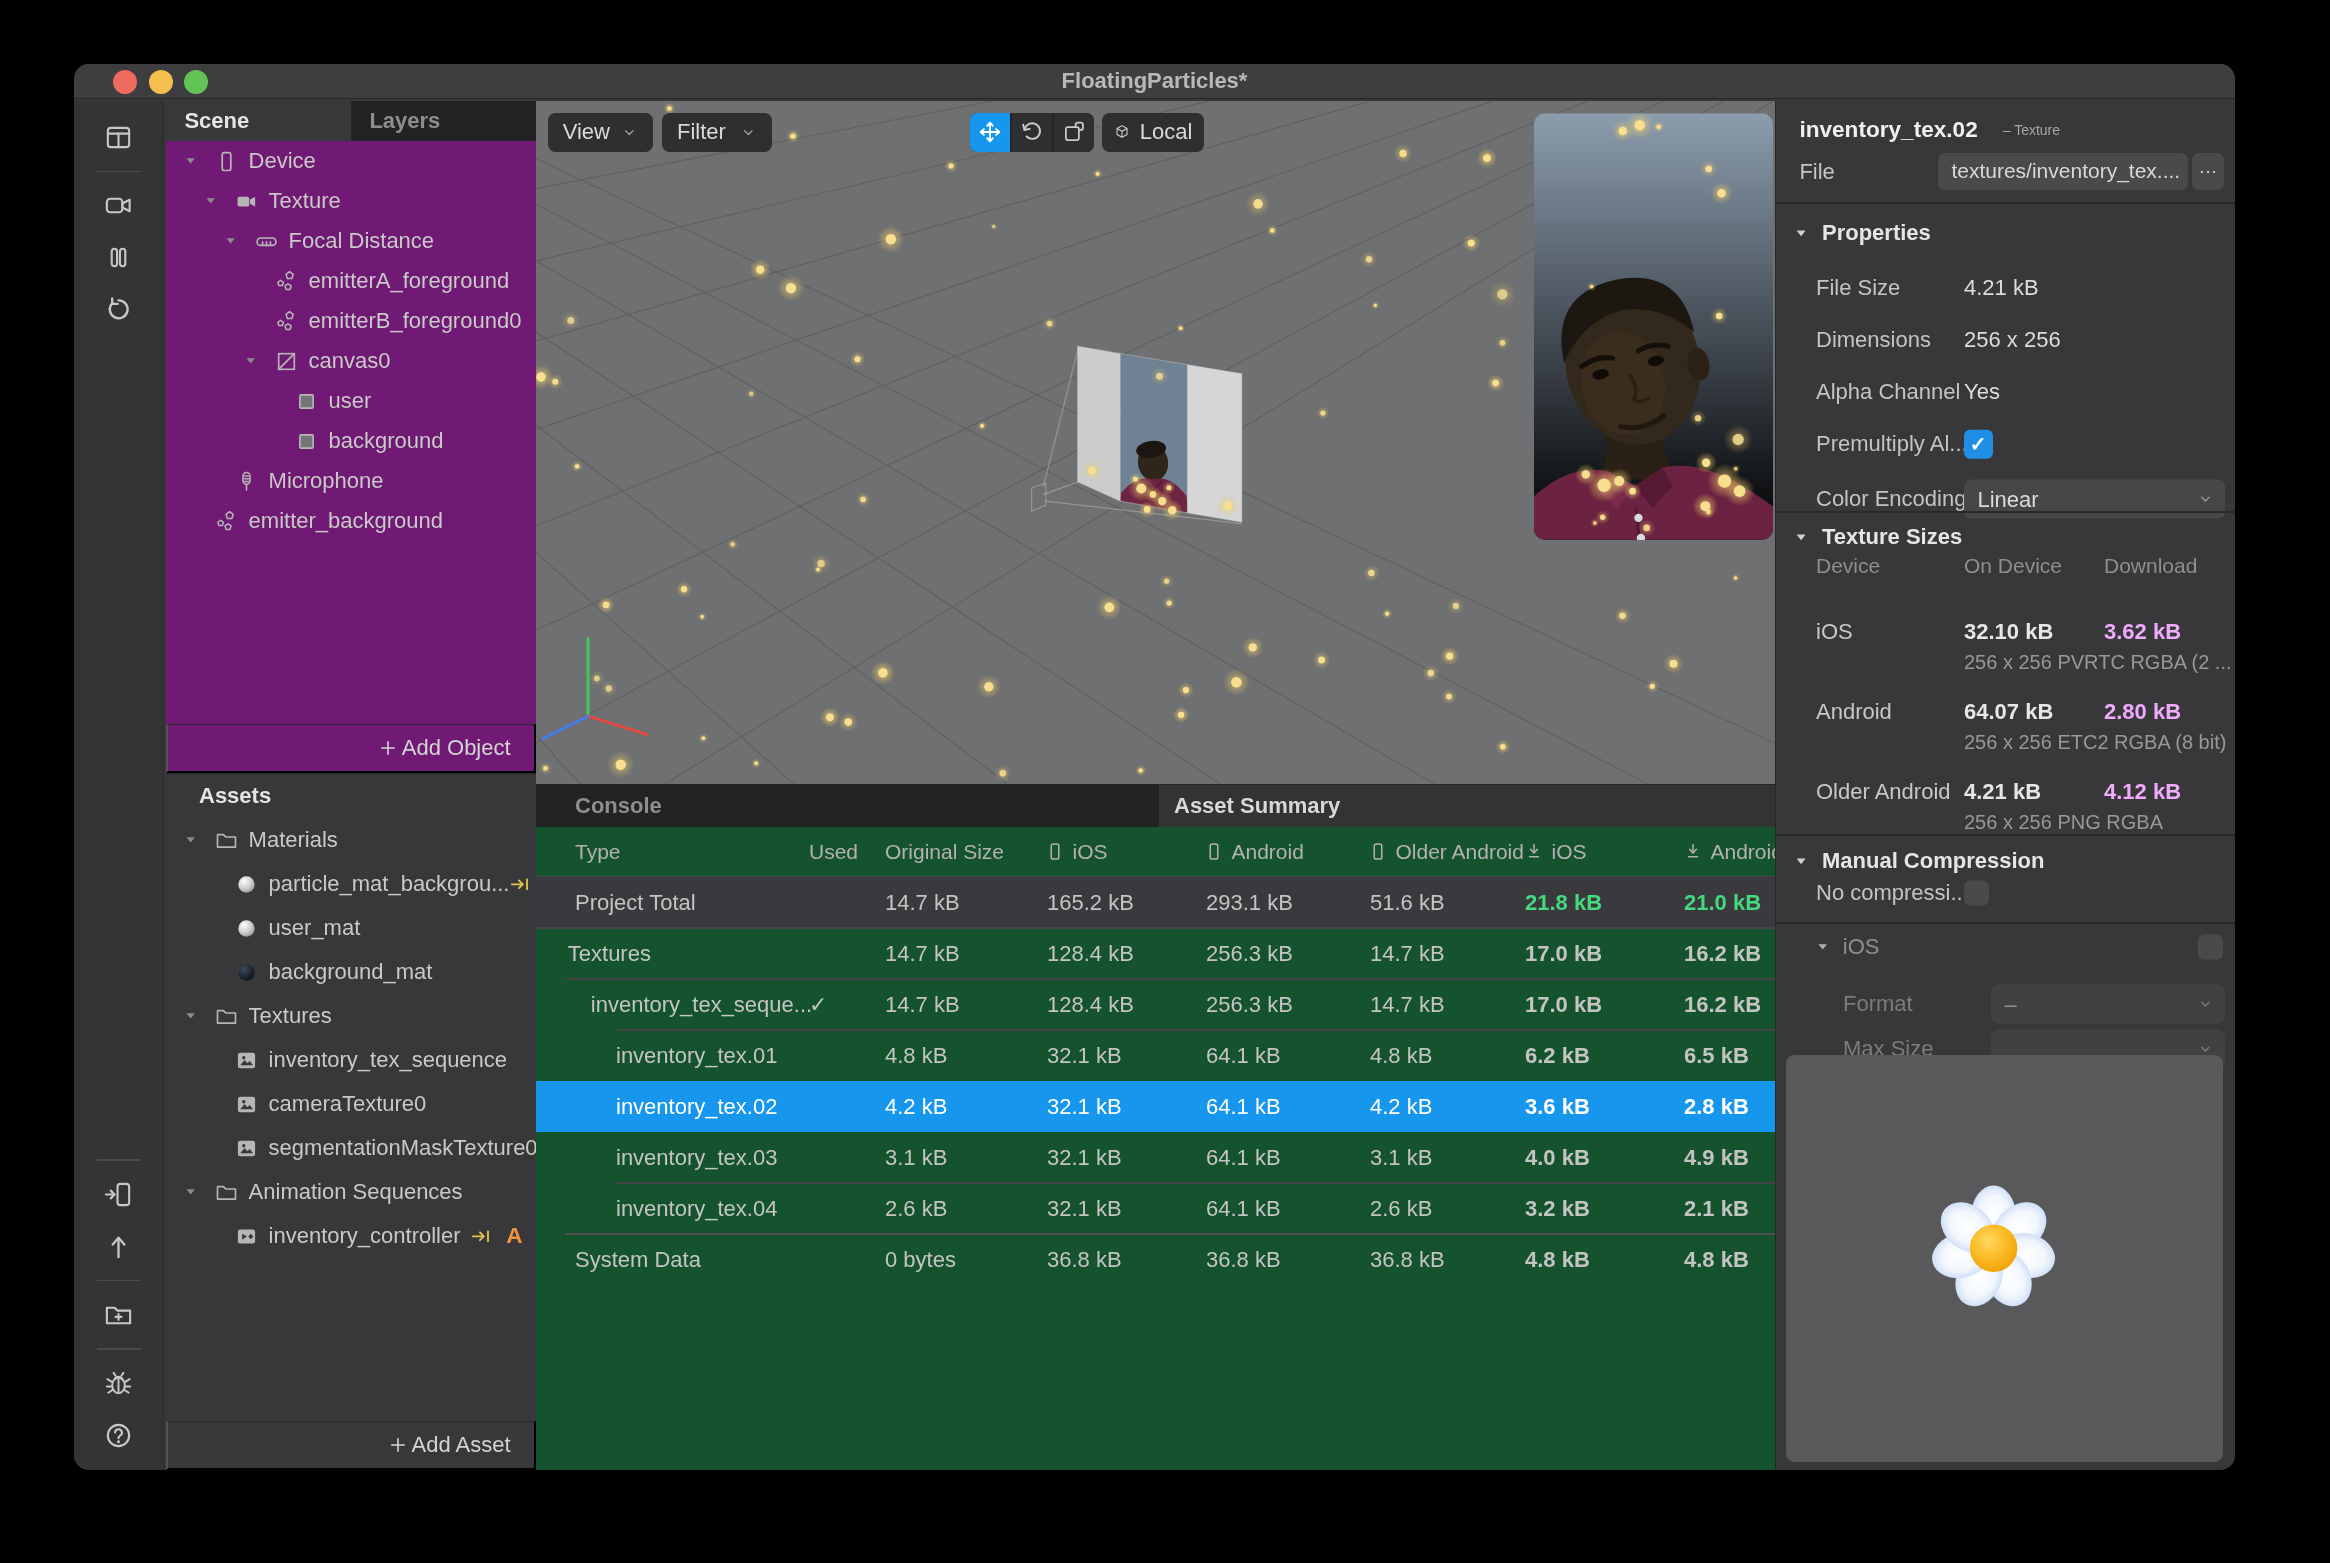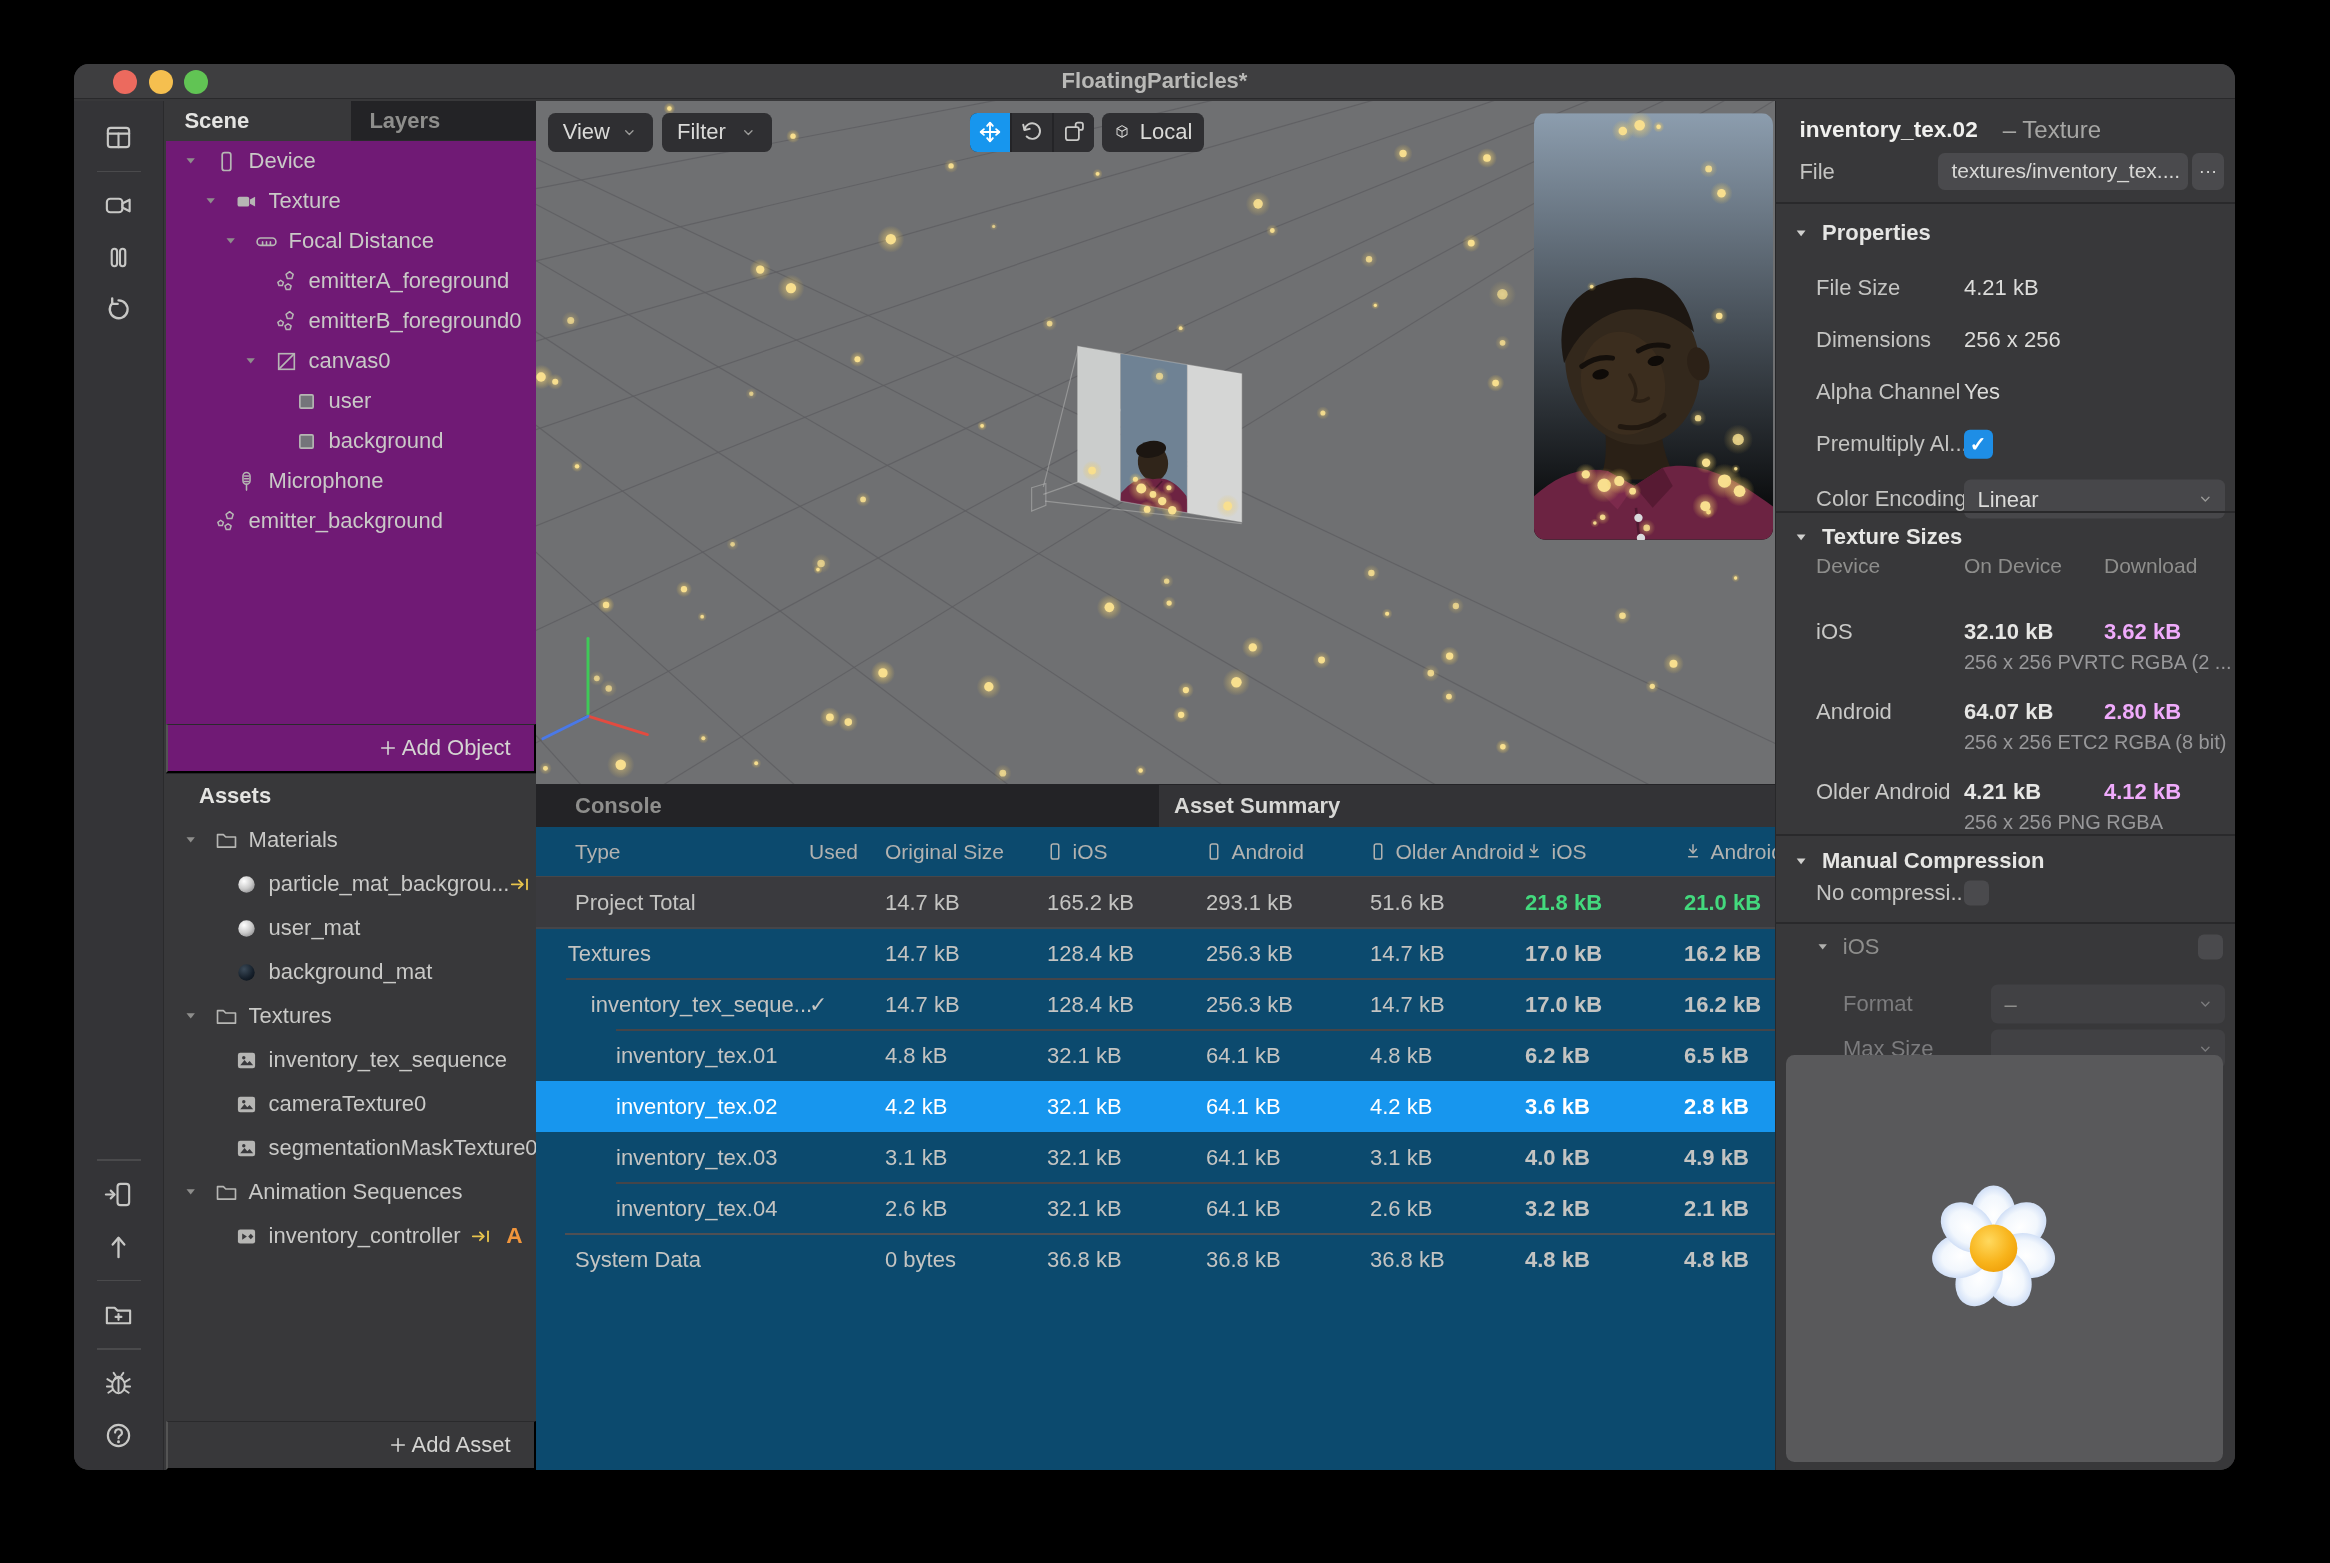--- a/index.html
+++ b/index.html
@@ -76,21 +76,21 @@
   .seg svg{width:26px;height:26px;color:#cacac8}
   .seg[data-active="true"]{background:#1796ee}
   .seg[data-active="true"] svg{color:#fff}
   #btn-local{left:566px;width:102px;gap:10px;padding:0 11.7px;justify-content:center}
   #btn-local svg{width:23.4px;height:23.4px;color:#d6d6d4}
   .campreview{position:absolute;left:998px;top:11.7px;width:239px;height:427px;border-radius:11.7px;
     overflow:hidden}
   .campreview svg{display:block;width:239px;height:427px}
 
   
-  .console{position:absolute;top:683px;left:0;right:0;bottom:0;background:#0c4a6e;
+  .console{position:absolute;top:683px;left:0;right:0;bottom:0;background:#14532d;
     border-top:1.7px solid #242427}
   .ctabs{display:flex;height:42px}
   .ctab-left{width:623px;background:#232326;display:flex;align-items:center;padding-left:39px}
   .ctab-left span{font-size:22px;font-weight:700;color:#8e8e8c}
   .ctab-right{flex:1;background:#333336;display:flex;align-items:center;padding-left:15px}
   .ctab-right span{font-size:22px;font-weight:700;color:#d8d8d6}
   .chead{position:relative;height:50px;border-bottom:1.7px solid #47474a}
   .hcell{position:absolute;top:0;height:49px;display:flex;align-items:center;gap:7.5px;
     color:#b2b2b0;font-size:21px;white-space:nowrap}
   .hcell svg{width:20px;height:25px;display:none;color:#b2b2b0;flex:none}
@@ -123,21 +123,21 @@
   .crow:nth-child(5)::before,.crow:nth-child(6)::before{display:none}
   .crow:nth-child(7)::before{left:80px}
   .crow:nth-child(8)::before{left:28.5px;background:#4f4f53}
 
   
   .inspector{position:absolute;left:1701px;top:37px;bottom:0;width:460px;background:#38383a;
     border-left:1.7px solid #28282a}
   .irow{position:absolute;left:0;right:0;height:42px;display:flex;align-items:center}
   .ihead{top:5px;height:47px;padding-left:23.4px;gap:25px}
   .ititle{font-size:22.6px;font-weight:700;color:#f0f0ee}
-  .isub{font-size:24px;color:#a6a6a4}
+  .isub{font-size:14px;color:#a6a6a4}
   .ilabel{font-size:22px;color:#c4c4c2;white-space:nowrap}
   .ifield{position:absolute;left:162px;top:0.8px;width:250px;height:37px;background:#4a4a4d;
     border-radius:6.7px;display:flex;align-items:center;padding:0 13.4px;font-size:21px;
     color:#d8d8d6;white-space:nowrap;overflow:hidden}
   .imore{position:absolute;left:416px;top:0.8px;width:32px;height:37px;background:#4a4a4d;
     border:none;border-radius:6.7px;color:#d8d8d6;font-size:18.4px}
   .idiv{position:absolute;left:0;right:0;height:1.7px;background:#29292b}
   .isection{position:absolute;left:18.4px;height:40px;display:flex;align-items:center;gap:13.4px;
     font-size:22px;font-weight:700;color:#e6e6e4}
   .isection .tri-ic{visibility:visible;color:#d0d0ce;width:14.2px;height:14.2px}

